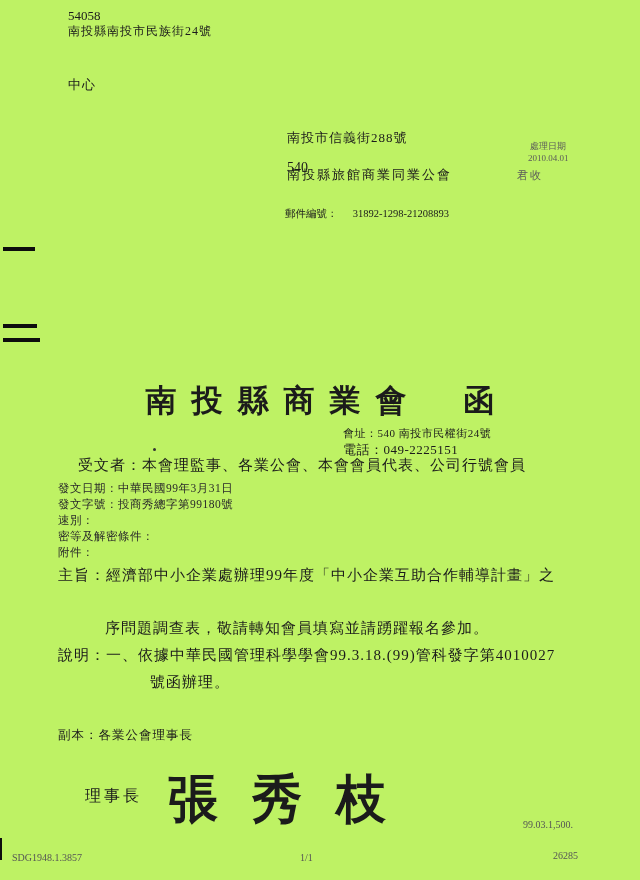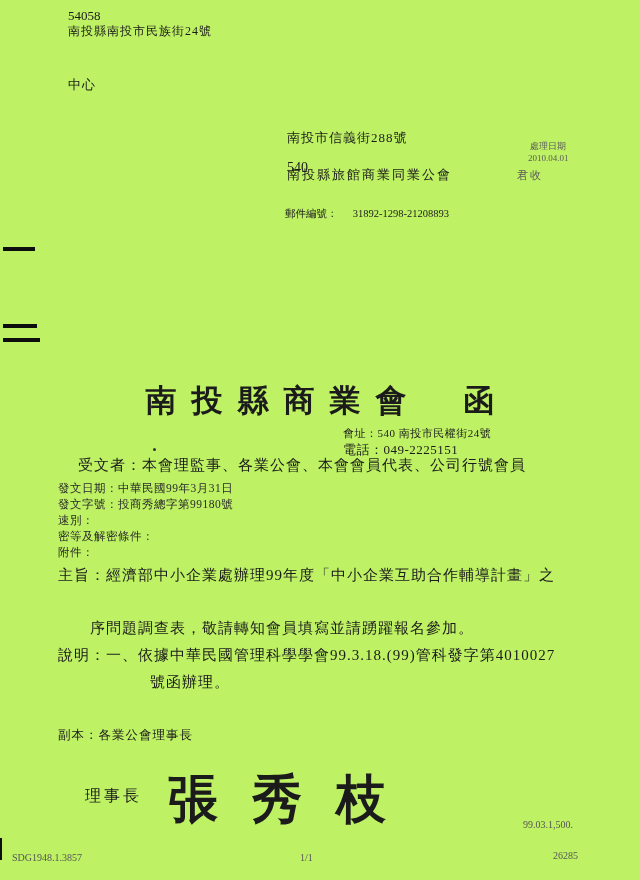--- a/index.html
+++ b/index.html
@@ -74,21 +74,21 @@
   <div class="dot" style="left:153px;top:448px;"></div>
 
   <div class="abs body-line" style="left:58px;top:456px;margin-left:20px;">受文者：本會理監事、各業公會、本會會員代表、公司行號會員</div>
   <div class="abs meta-line" style="left:58px;top:481px;">發文日期：中華民國99年3月31日</div>
   <div class="abs meta-line" style="left:58px;top:497px;">發文字號：投商秀總字第99180號</div>
   <div class="abs meta-line" style="left:58px;top:513px;">速別：</div>
   <div class="abs meta-line" style="left:58px;top:529px;">密等及解密條件：</div>
   <div class="abs meta-line" style="left:58px;top:545px;">附件：</div>
 
   <div class="abs body-line" style="left:58px;top:566px;">主旨：經濟部中小企業處辦理99年度「中小企業互助合作輔導計畫」之</div>
-  <div class="abs body-line" style="left:90px;top:619px;">序問題調查表，敬請轉知會員填寫並請踴躍報名參加。</div>
+  <div class="abs body-line" style="left:105px;top:619px;">序問題調查表，敬請轉知會員填寫並請踴躍報名參加。</div>
 
   <div class="abs body-line" style="left:58px;top:646px;">說明：一、依據中華民國管理科學學會99.3.18.(99)管科發字第4010027</div>
   <div class="abs body-line" style="left:150px;top:673px;">號函辦理。</div>
 
   <div class="abs" style="left:58px;top:727px;font-size:12.5px;letter-spacing:1px;">副本：各業公會理事長</div>
 
   <div class="abs" style="left:85px;top:786px;font-size:16px;letter-spacing:3px;">理事長</div>
   <div class="abs sig-name" style="left:168px;top:766px;">張秀枝</div>
 
   <div class="abs tiny" style="left:523px;top:819px;">99.03.1,500.</div>

